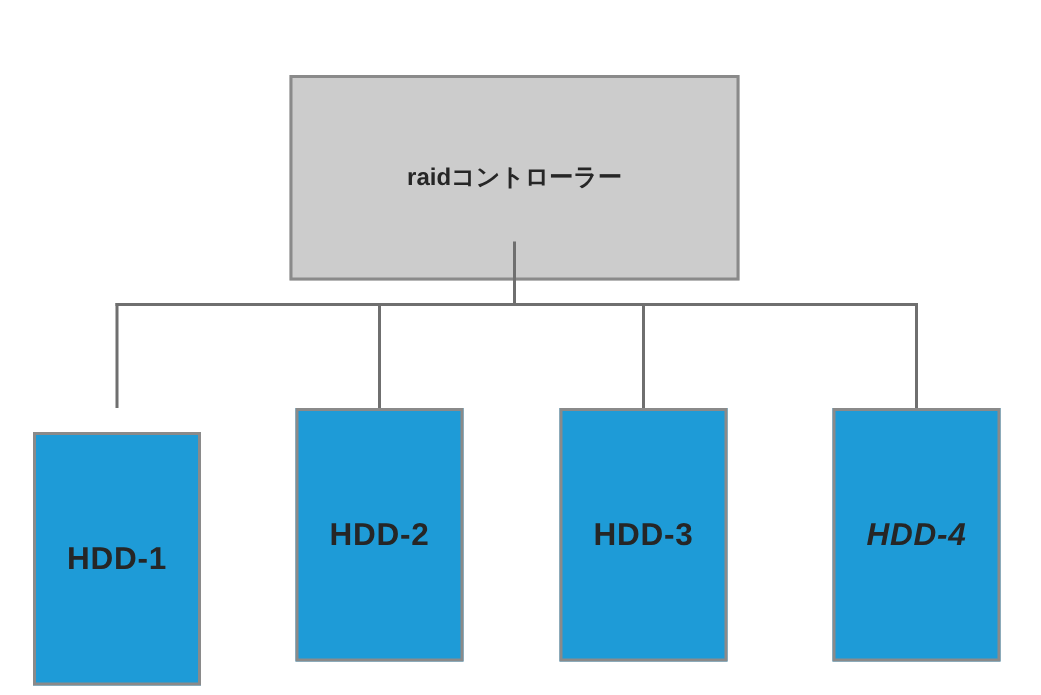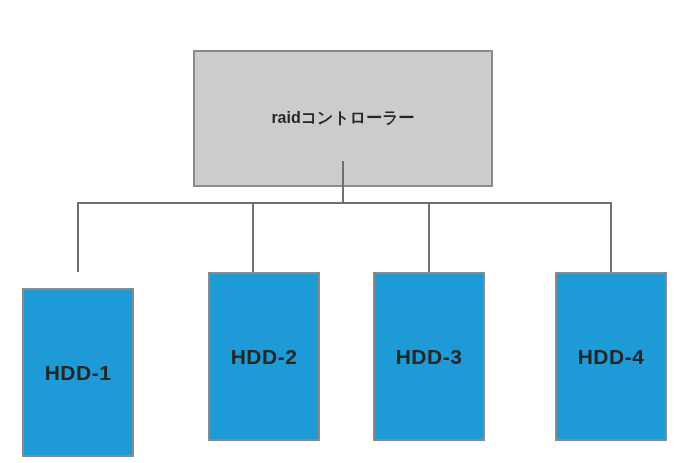--- a/index.html
+++ b/index.html
@@ -31,23 +31,23 @@
   }
   .hdd {
     top: 272px;
     width: 112px; height: 169px;
     background: #1e9bd7;
     border: 2px solid #8a8a8a;
     font-size: 21px;
     letter-spacing: 0.5px;
   }
   .hdd1 { left: 22px; margin-top: 16px; }
-  .hdd2 { left: 208px; justify-content: center; }
+  .hdd2 { left: 197px; justify-content: center; }
   .hdd3 { left: 373px; }
-  .hdd4 { left: 555px; }
+  .hdd4 { left: 555px; font-style: italic; }
   .line {
     position: absolute;
     background: #6f6f6f;
   }
   .stem { left: 342px; top: 161px; width: 2px; height: 42px; }
   .bus  { left: 77px;  top: 202px; width: 535px; height: 2px; }
   .drop { top: 202px; width: 2px; height: 70px; }
   .drop1 { left: 77px; }
   .drop2 { left: 252px; }
   .drop3 { left: 428px; }

